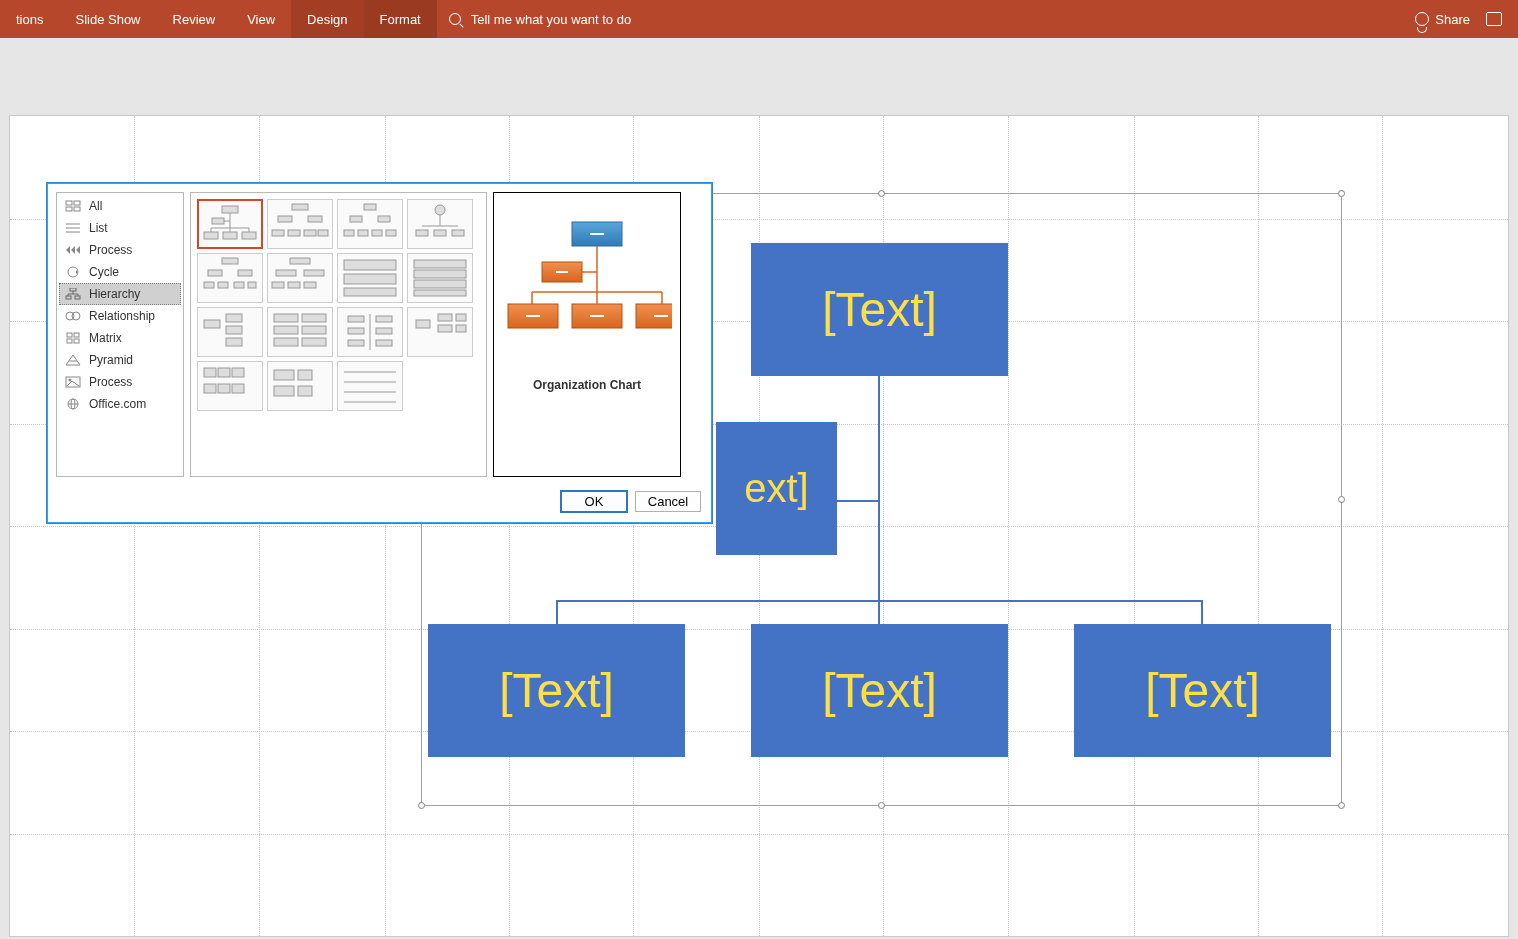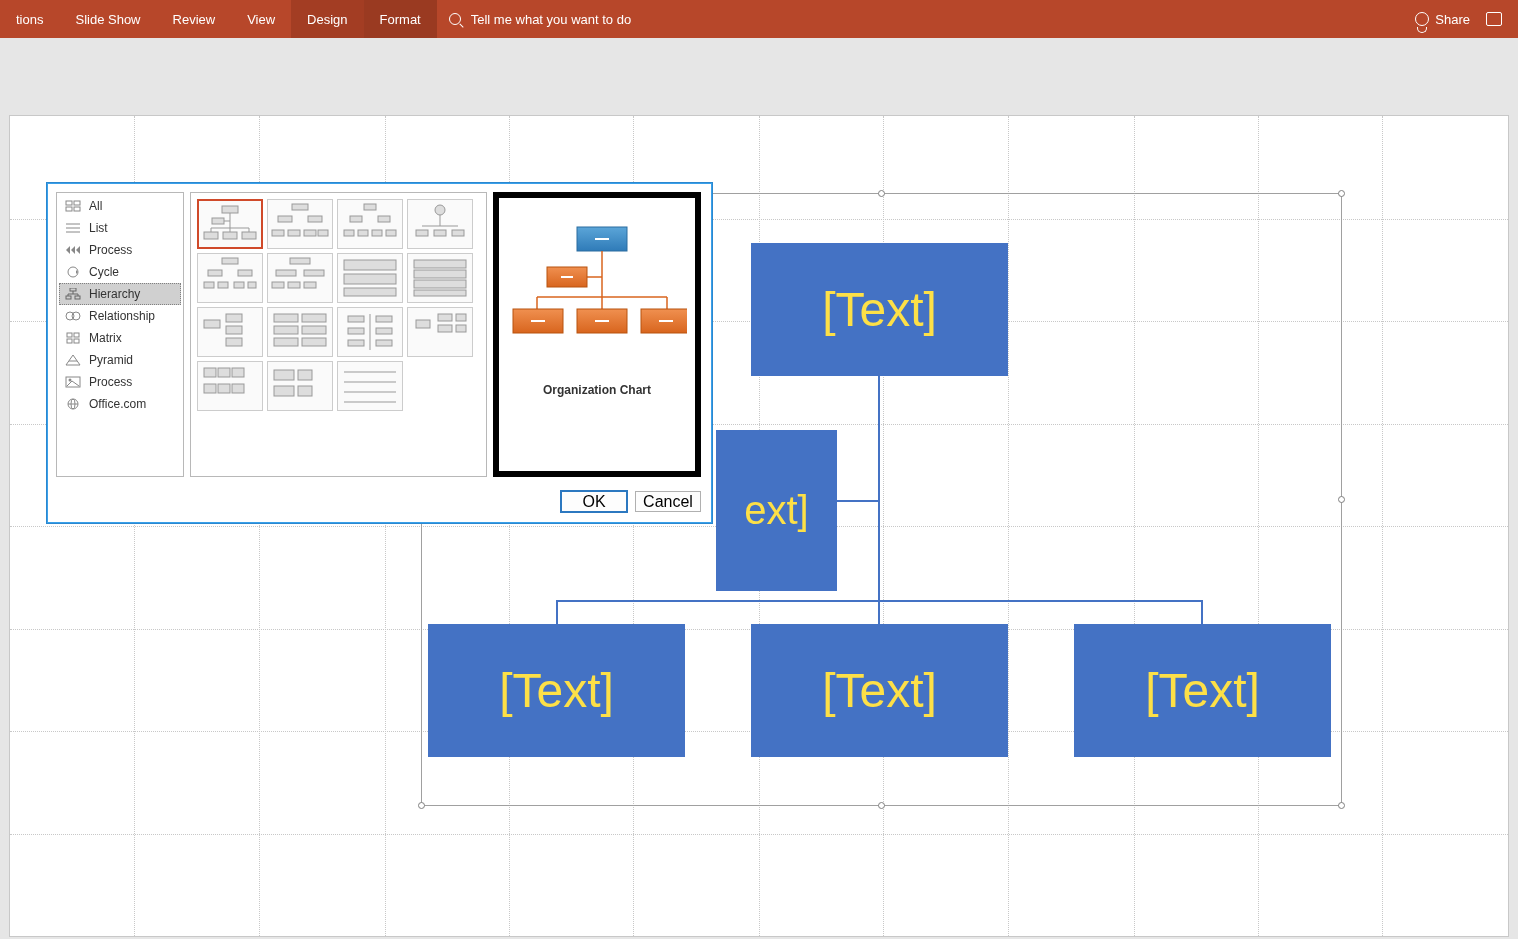--- a/index.html
+++ b/index.html
@@ -44,26 +44,26 @@
 .dialog-close { font-size: 16px; }
 .dialog-body { display: flex; padding: 8px; gap: 6px; text-align: center; }
 .cat-list { width: 128px; border: 1px solid #b8b8b8; padding: 2px; font-size: 12px; }
 .cat-item { display: flex; align-items: center; gap: 8px; padding: 4px 6px; cursor: pointer; color: #333; }
 .cat-item.selected { background: #d0d0d0; border: 1px dotted #808080; padding: 3px 5px; }
 .cat-icon { width: 16px; height: 12px; display: inline-block; }
 .layout-grid { width: 297px; border: 1px solid #b8b8b8; padding: 6px; display: flex; flex-wrap: wrap; gap: 4px; align-content: flex-start; height: 285px; }
 .layout-thumb { width: 66px; height: 50px; border: 1px solid #ccc; cursor: pointer; position: relative; background: #fafafa; display: flex; align-items: center; justify-content: center; }
 .layout-thumb.selected { border: 2px solid #d04a2a; padding: 0; }
 .thumb-svg { width: 60px; height: 44px; }
-.preview { width: 208px; border: 6px solid #000000; padding: 8px; font-size: 11px; color: #333; }
+.preview { width: 188px; border: 1px solid #000000; padding: 8px; font-size: 11px; color: #333; }
 .preview-img { height: 165px; display: flex; align-items: center; justify-content: center; margin-bottom: 12px; }
 .preview-title { font-weight: 600; font-size: 12px; margin-bottom: 6px; }
 .preview-desc { line-height: 1.35; }
 .dialog-buttons { display: flex; justify-content: flex-end; gap: 8px; padding: 6px 10px 10px; }
-.dlg-btn { width: 66px; height: 21px; font-size: 16px; border: 1px solid #b0b0b0; background: #fdfdfd; cursor: pointer; }
+.dlg-btn { width: 66px; height: 21px; font-size: 13px; border: 1px solid #b0b0b0; background: #fdfdfd; cursor: pointer; }
 .dlg-btn.primary { border: 1px solid #2c78c0; box-shadow: 0 0 0 1px #2c78c0; }
 </style>
 </head>
 <body>
 
 <div class="ribbon">
   <div class="ribbon-tab">tions</div>
   <div class="ribbon-tab">Slide Show</div>
   <div class="ribbon-tab">Review</div>
   <div class="ribbon-tab">View</div>
@@ -114,21 +114,21 @@
     </div>
 
     <div class="sa-line" style="left:868px; top:260px; width:2px; height:225px;"></div>
     <div class="sa-line" style="left:827px; top:384px; width:42px; height:2px;"></div>
     <div class="sa-line" style="left:546px; top:484px; width:647px; height:2px;"></div>
     <div class="sa-line" style="left:546px; top:484px; width:2px; height:24px;"></div>
     <div class="sa-line" style="left:868px; top:484px; width:2px; height:24px;"></div>
     <div class="sa-line" style="left:1191px; top:484px; width:2px; height:24px;"></div>
 
     <div class="sa-box" style="left:741px; top:127px; width:257px; height:133px;">[Text]</div>
-    <div class="sa-box assist" style="left:706px; top:314px; width:121px; height:161px;">ext]</div>
+    <div class="sa-box assist" style="left:706px; top:306px; width:121px; height:133px;">ext]</div>
     <div class="sa-box" style="left:418px; top:508px; width:257px; height:133px;">[Text]</div>
     <div class="sa-box" style="left:741px; top:508px; width:257px; height:133px;">[Text]</div>
     <div class="sa-box" style="left:1064px; top:508px; width:257px; height:133px;">[Text]</div>
   </div>
 </div>
 
 <div class="dialog" style="left:47px; top:183px; width:665px;">
   <div class="dialog-body">
 
     <div class="cat-list">

